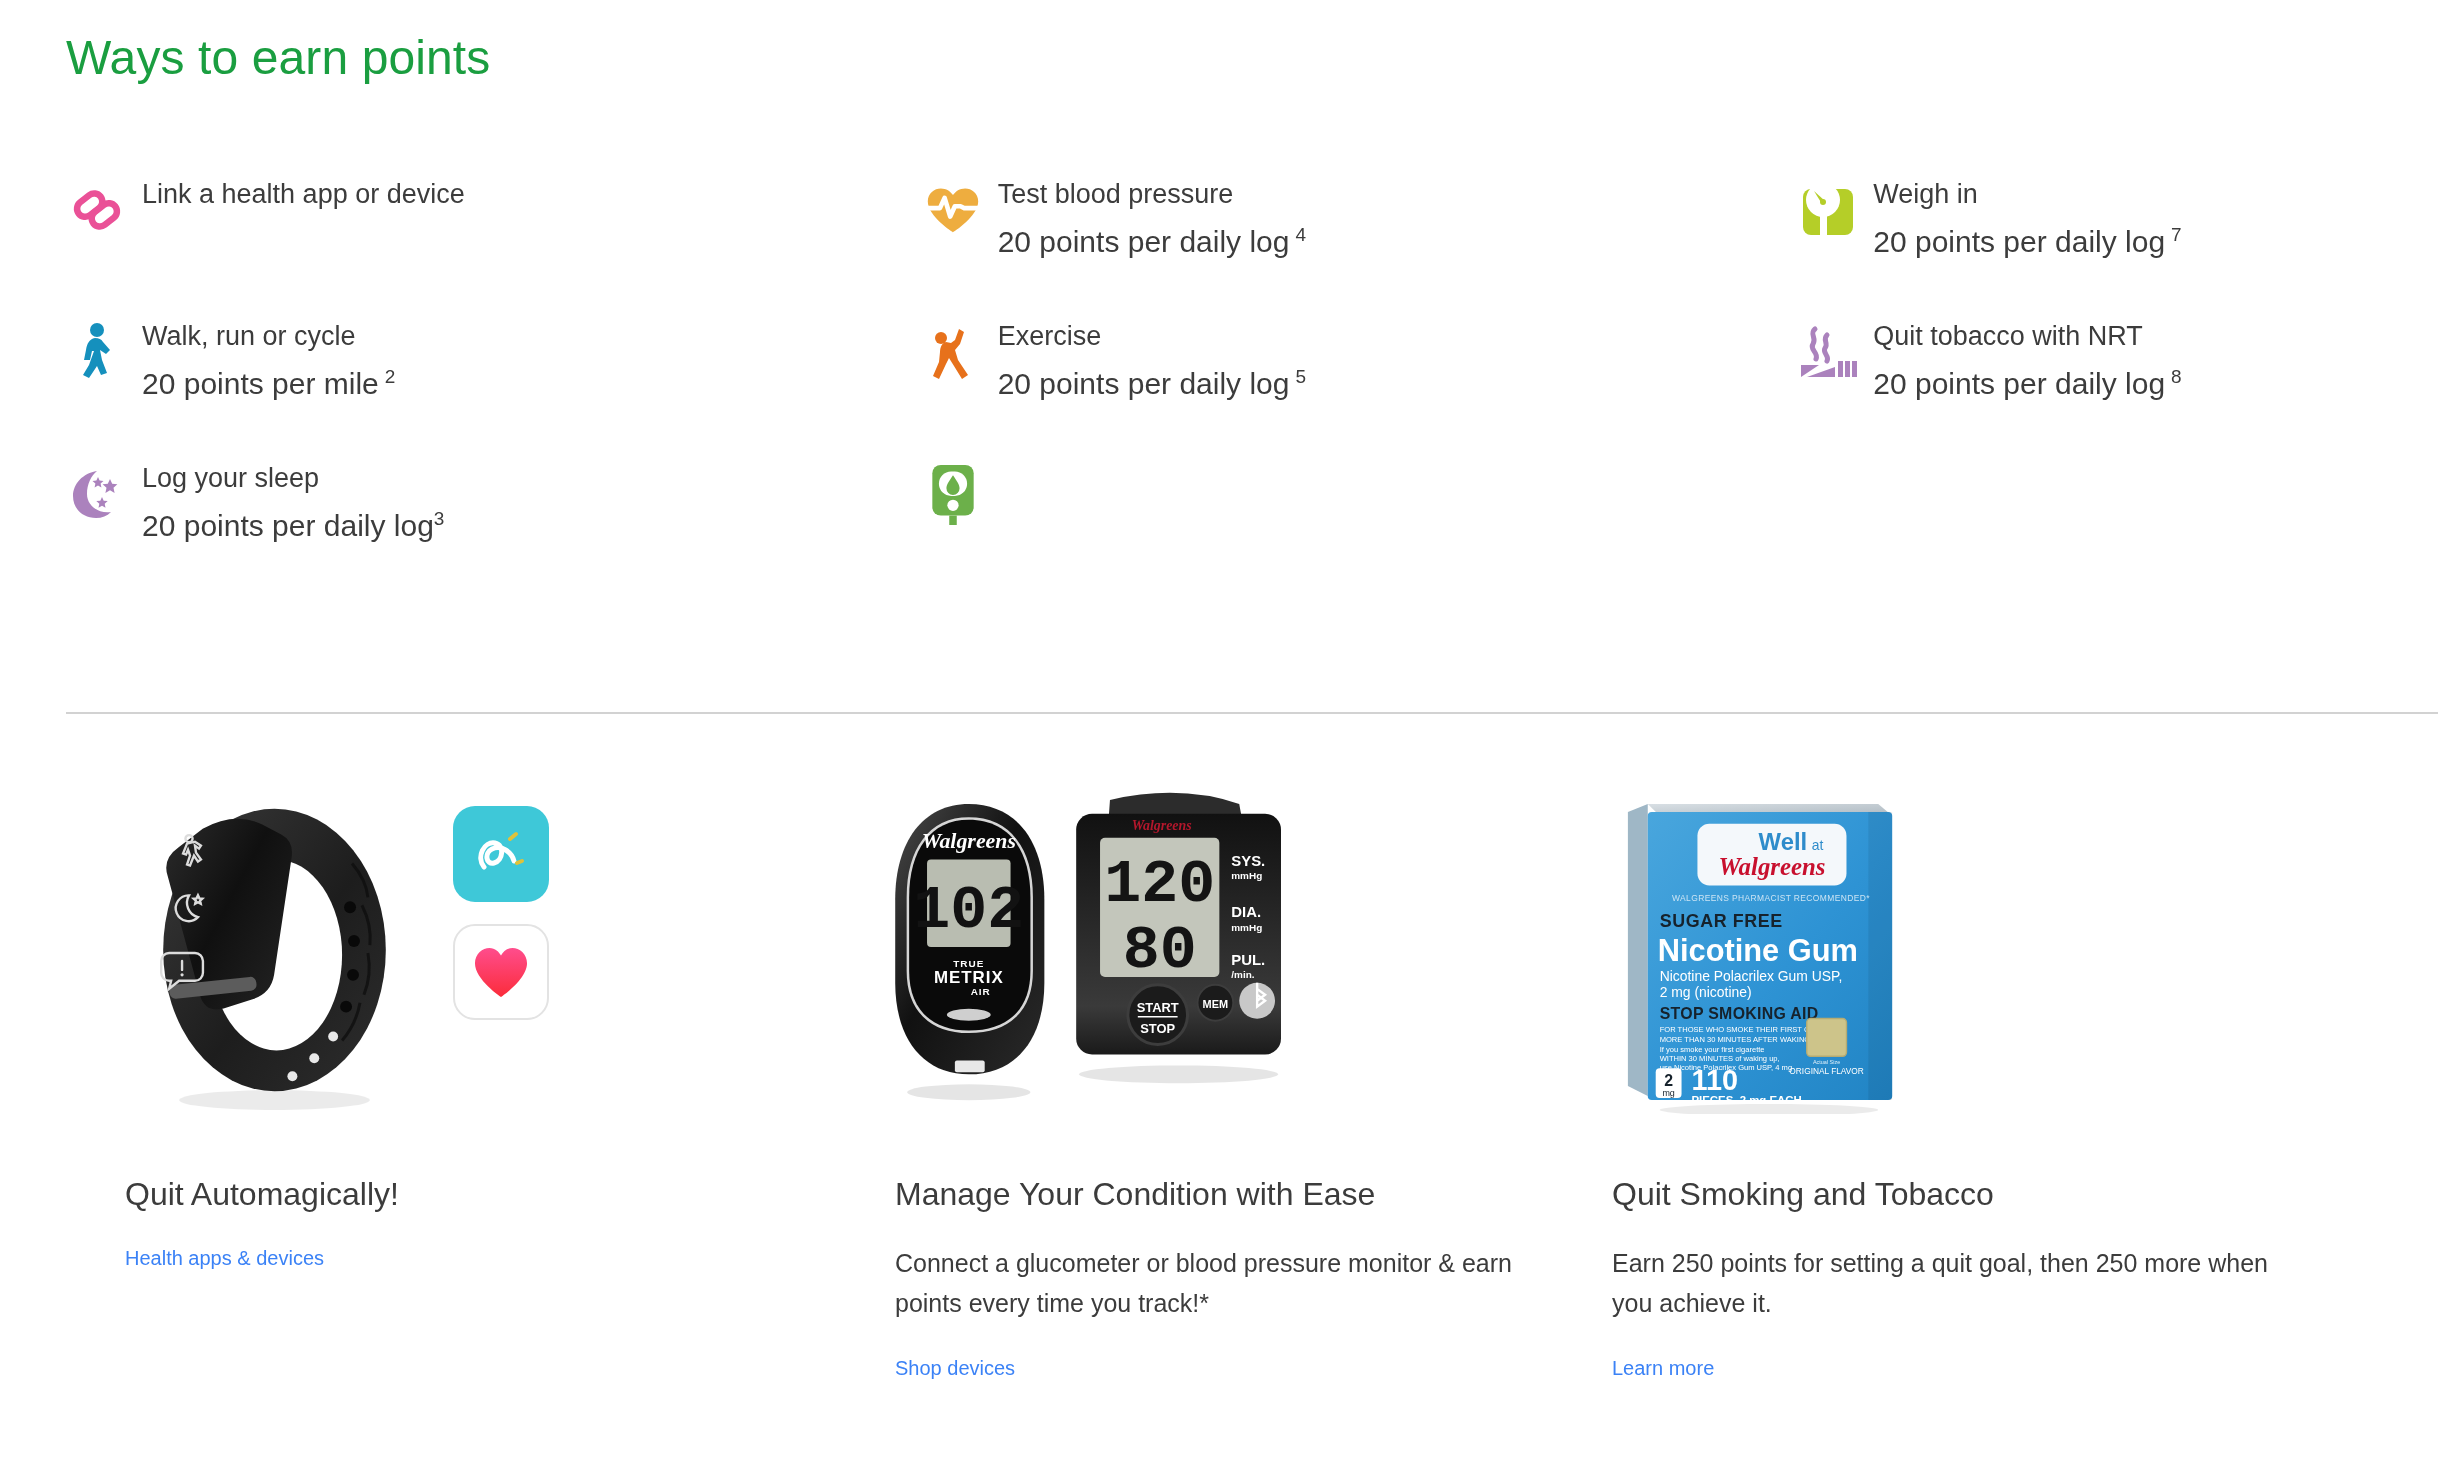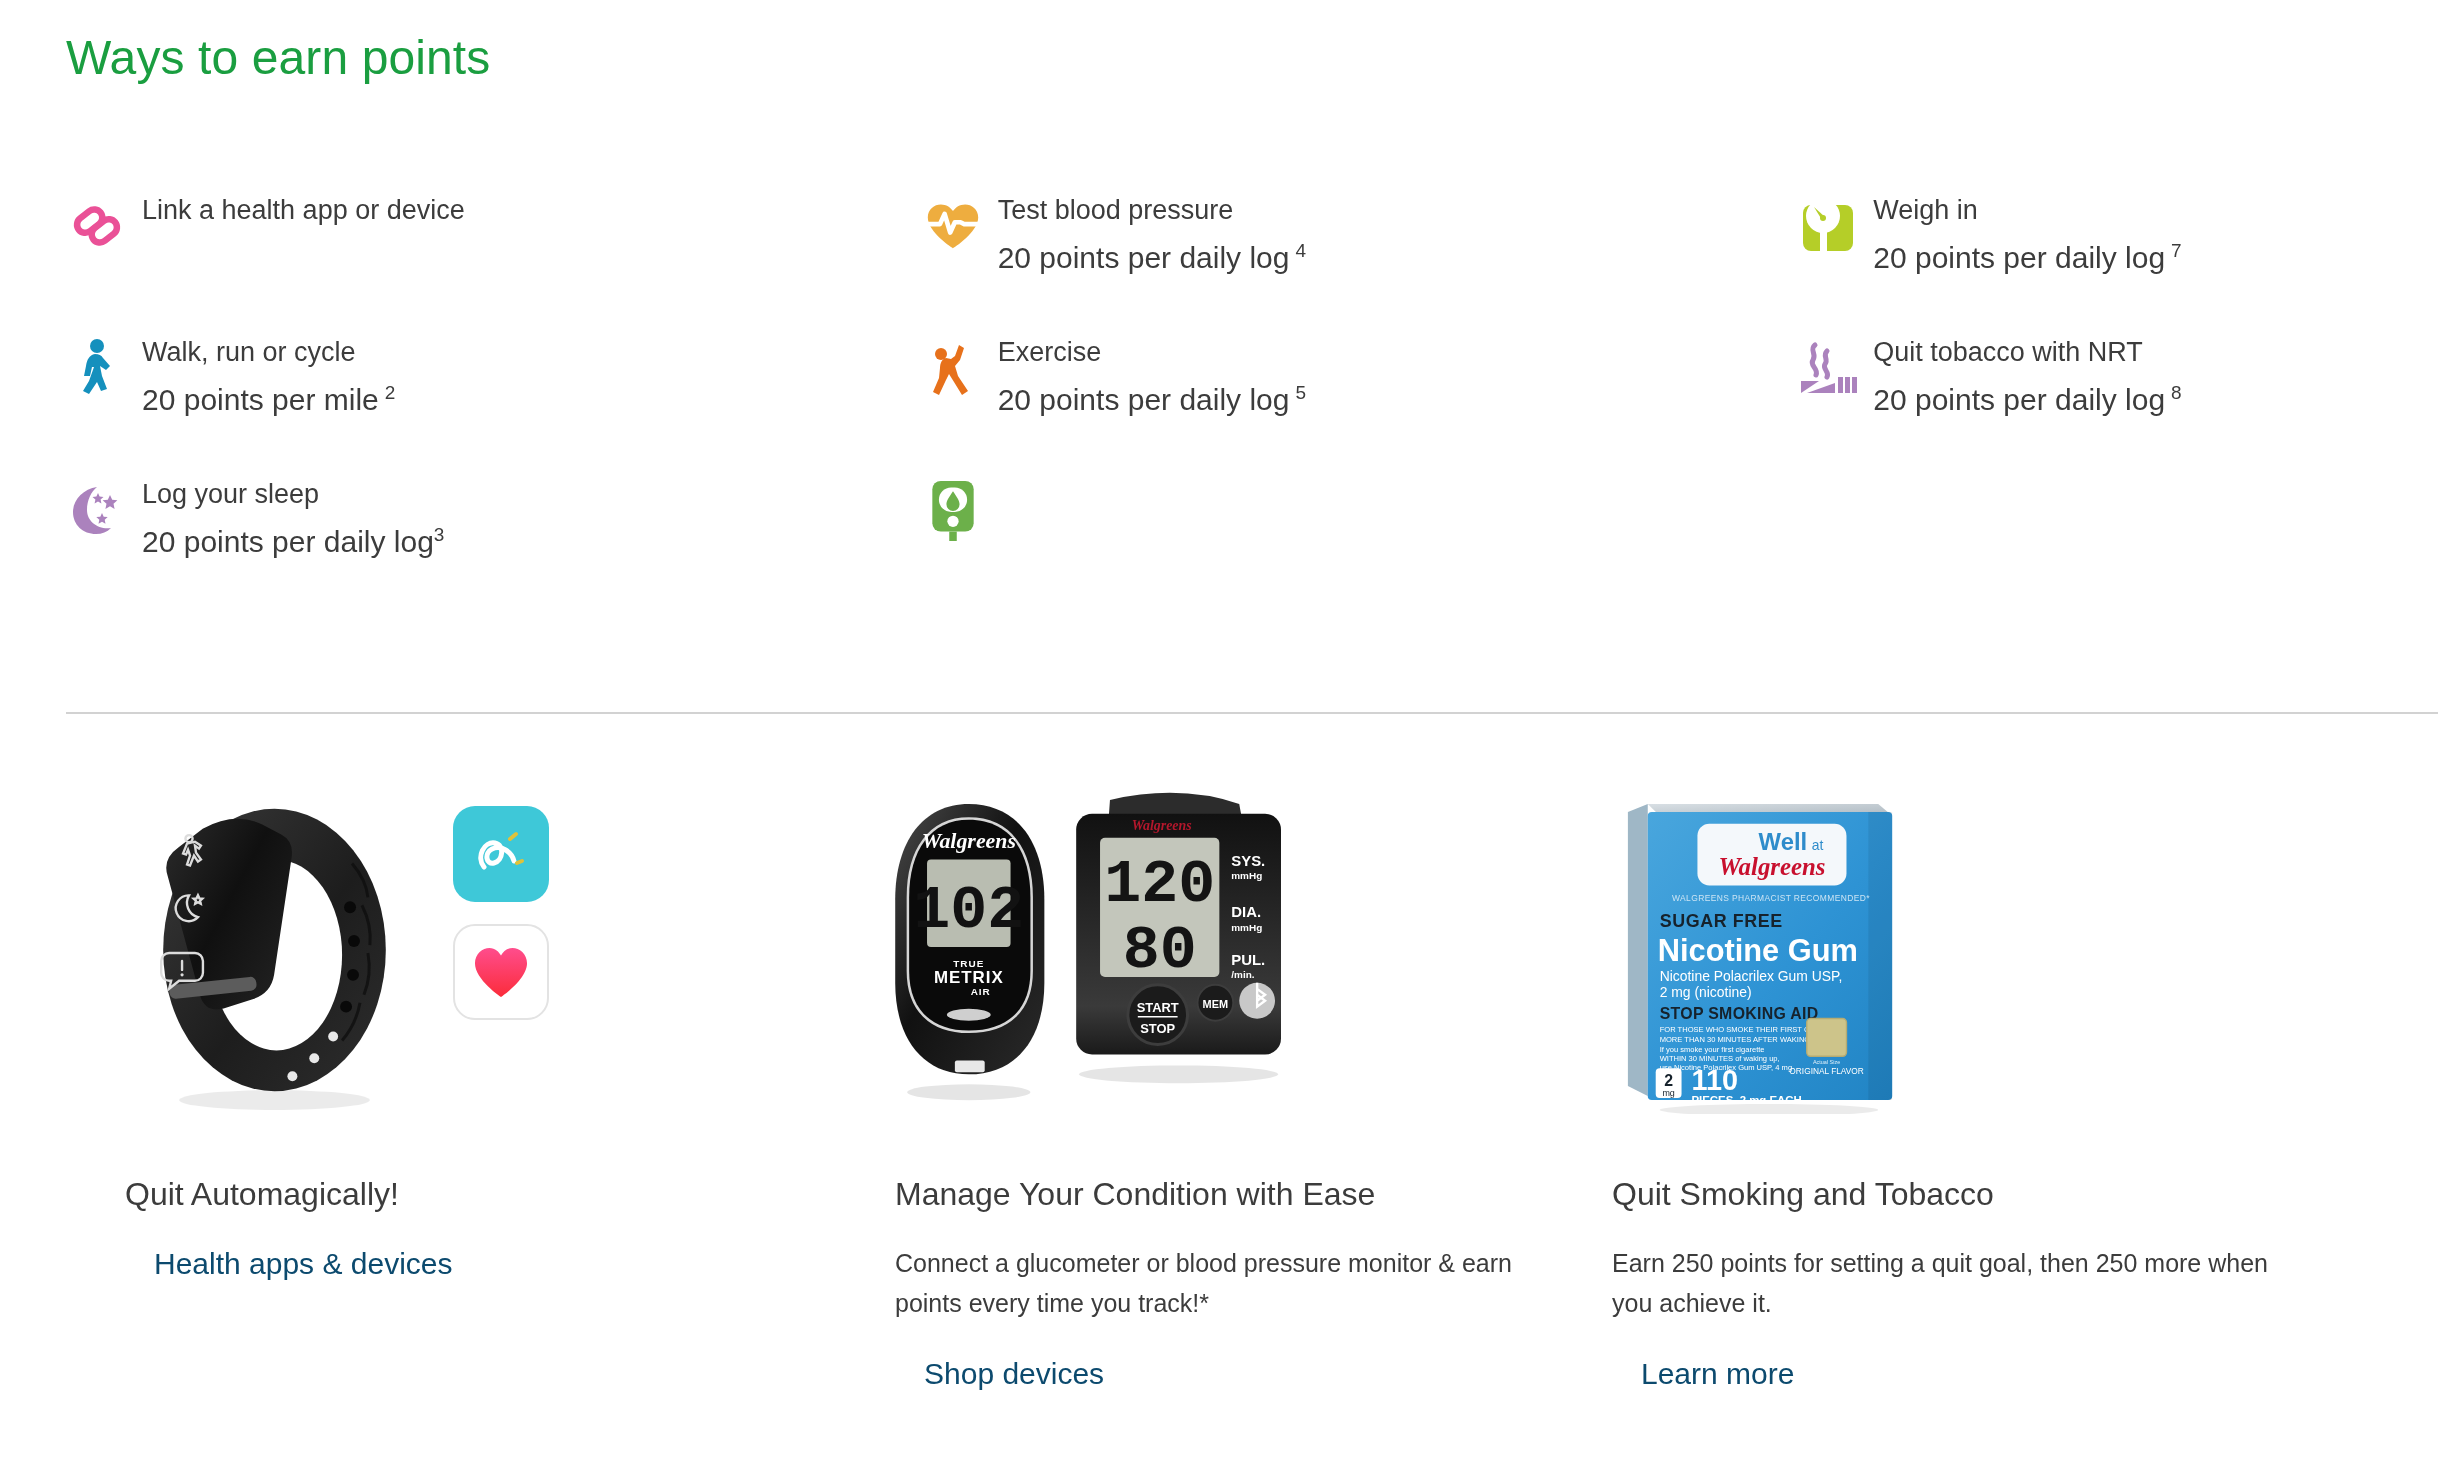--- a/index.html
+++ b/index.html
@@ -18,21 +18,21 @@
     left: 66px; top: 30px;
     font-size: 48px;
     font-weight: 400;
     color: #1a9e40;
     letter-spacing: 0.1px;
   }
 
   
   .earn-grid {
     position: absolute;
-    left: 66px; top: 188px;
+    left: 66px; top: 172px;
     width: 2328px;
     display: flex;
   }
   .earn-col { width: 856px; }
   .earn-col.col-2 { width: 876px; }
   .earn-col.col-3 { width: 597px; }
 
   .earn-item { display: flex; align-items: flex-start; height: 142px; }
   .earn-item .ico {
     width: 62px; min-width: 62px; height: 76px;
@@ -74,22 +74,22 @@
     font-size: 32px; color: #3c3c3c; font-weight: 400;
     margin-top: 12px; white-space: nowrap;
   }
   .card-body {
     font-size: 25px; color: #3c3c3c; line-height: 40px;
     margin-top: 30px; width: 677px;
   }
   .card-body sup { font-size: 16px; vertical-align: super; }
   .card-link {
     display: inline-block;
-    font-size: 30px; color: #0c4a6e; margin-top: 34px;
-    text-decoration: none; cursor: pointer; margin-left: 29px;
+    font-size: 20px; color: #3b82f6; margin-top: 34px;
+    text-decoration: none; cursor: pointer;
   }
 
   
   .band-wrap { position: absolute; left: 0; top: 0; width: 438px; height: 338px; }
   .app-icons { position: absolute; left: 328px; top: 20px; }
   .app-icon {
     width: 96px; height: 96px; border-radius: 22px;
     display: flex; align-items: center; justify-content: center;
   }
   .app-icon.up { background: #3ec8d8; }

